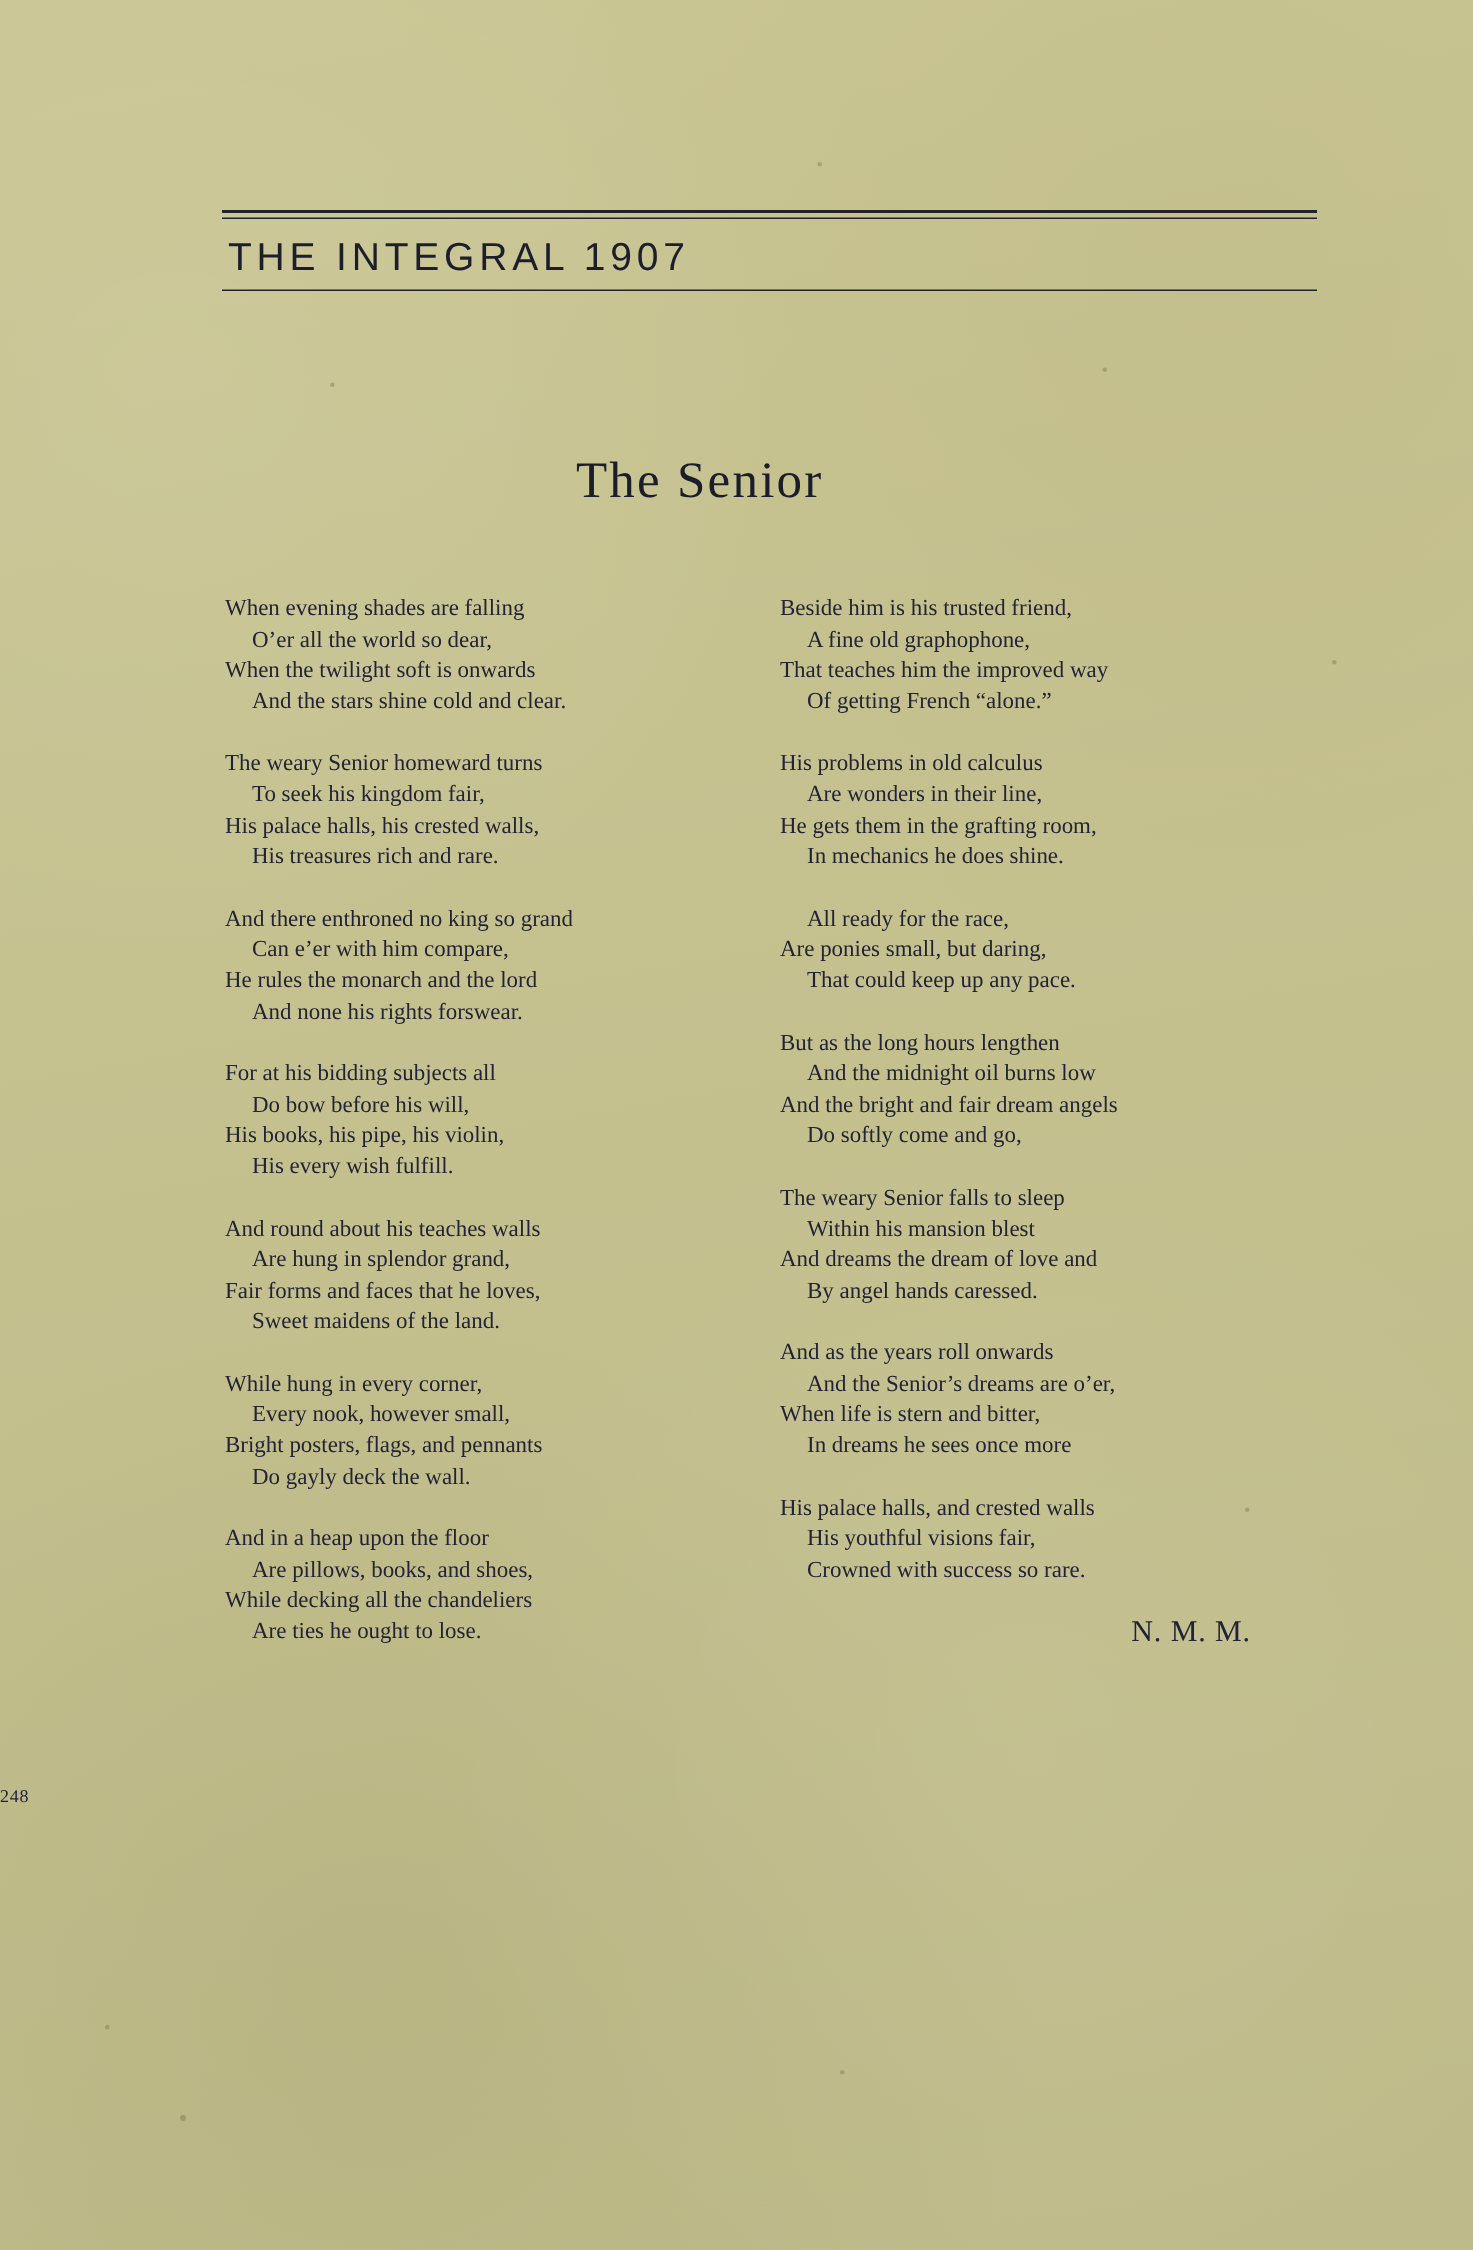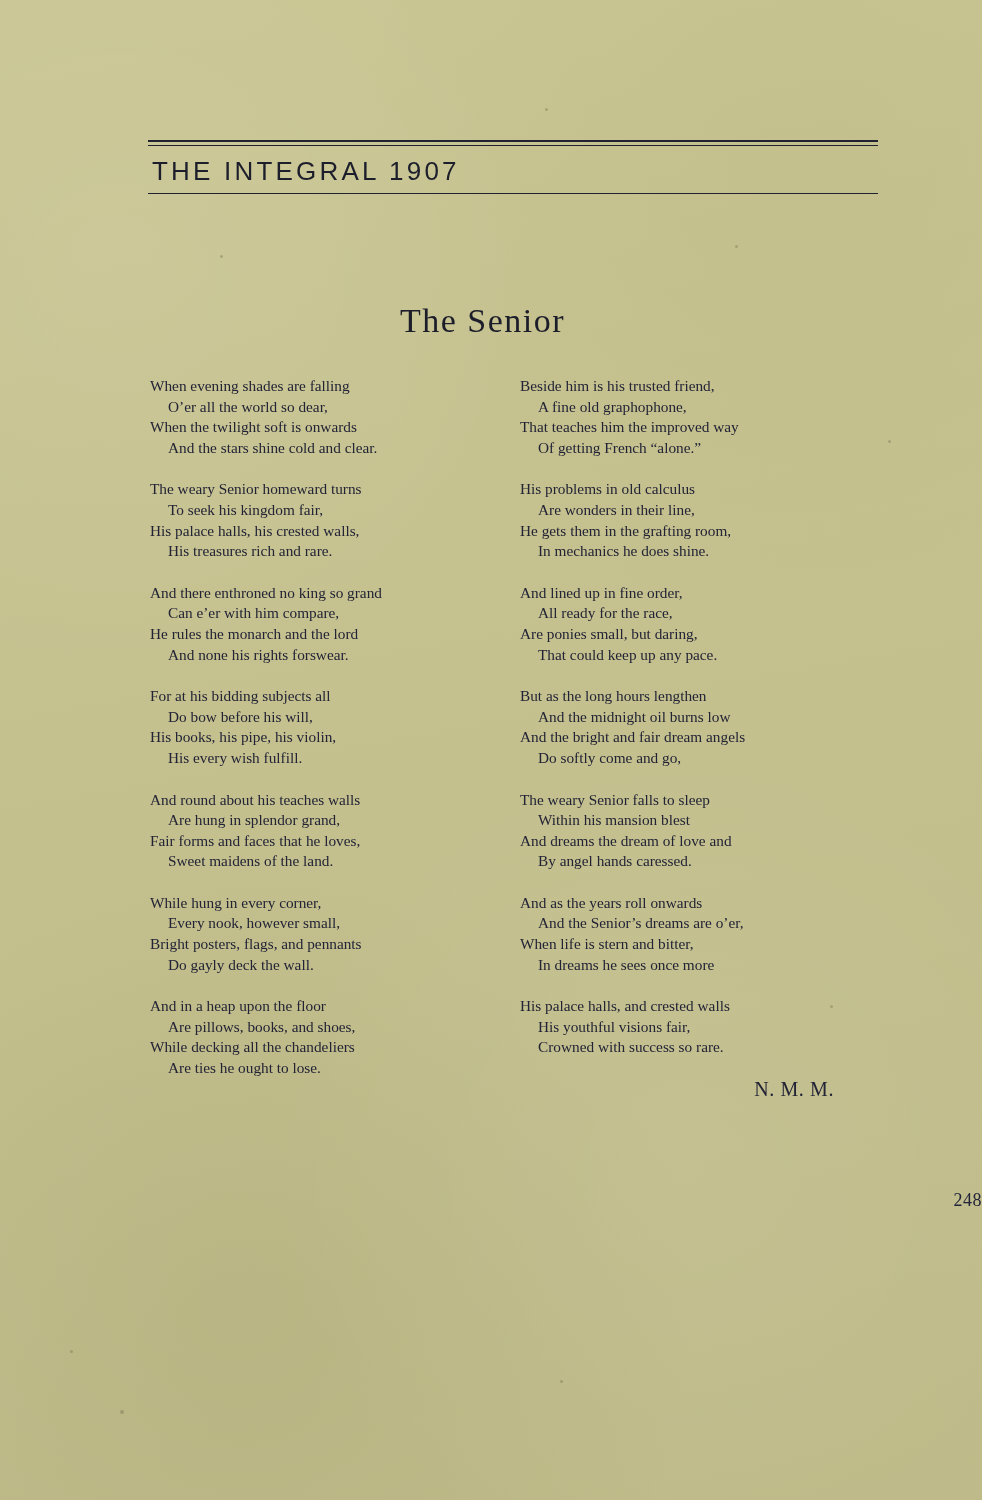--- a/index.html
+++ b/index.html
@@ -51,31 +51,31 @@
     padding: 10px 0 6px 4px;
     white-space: nowrap;
   }
   .rule-bottom {
     border-top: 1px solid #20222f;
     width: 100%;
   }
   .poem-title {
     position: absolute;
     top: 302px;
-    left: 16px;
+    left: 0;
     width: 933px;
     text-align: center;
     font-family: "Liberation Serif", serif;
     font-size: 34px;
     letter-spacing: 1.5px;
     color: #1b1d2a;
   }
   .columns {
     position: absolute;
-    top: 376px;
+    top: 396px;
     left: 150px;
     width: 690px;
     display: flex;
     justify-content: space-between;
   }
   .col {
     width: 310px;
     font-size: 15.3px;
     line-height: 20.6px;
     color: #222335;
@@ -97,22 +97,22 @@
     padding-right: 6px;
     margin-top: 2px;
     font-size: 20px;
     letter-spacing: 0.6px;
   }
   .folio {
     position: absolute;
     top: 1190px;
     left: 0;
     width: 982px;
-    text-align: right;
-    font-size: 18px;
+    text-align: left;
+    font-size: 12px;
     color: #22243a;
     letter-spacing: 0.5px;
   }
   .speck {
     position: absolute;
     background: rgba(90,85,55,0.30);
     border-radius: 50%;
     pointer-events: none;
   }
 </style>
@@ -183,21 +183,20 @@
           <div class="line">That teaches him the improved way</div>
           <div class="line ind">Of getting French “alone.”</div>
         </div>
         <div class="stanza">
           <div class="line">His problems in old calculus</div>
           <div class="line ind">Are wonders in their line,</div>
           <div class="line">He gets them in the grafting room,</div>
           <div class="line ind">In mechanics he does shine.</div>
         </div>
         <div class="stanza">
-          <div class="line">And lined up in fine order,</div>
           <div class="line ind">All ready for the race,</div>
           <div class="line">Are ponies small, but daring,</div>
           <div class="line ind">That could keep up any pace.</div>
         </div>
         <div class="stanza">
           <div class="line">But as the long hours lengthen</div>
           <div class="line ind">And the midnight oil burns low</div>
           <div class="line">And the bright and fair dream angels</div>
           <div class="line ind">Do softly come and go,</div>
         </div>

